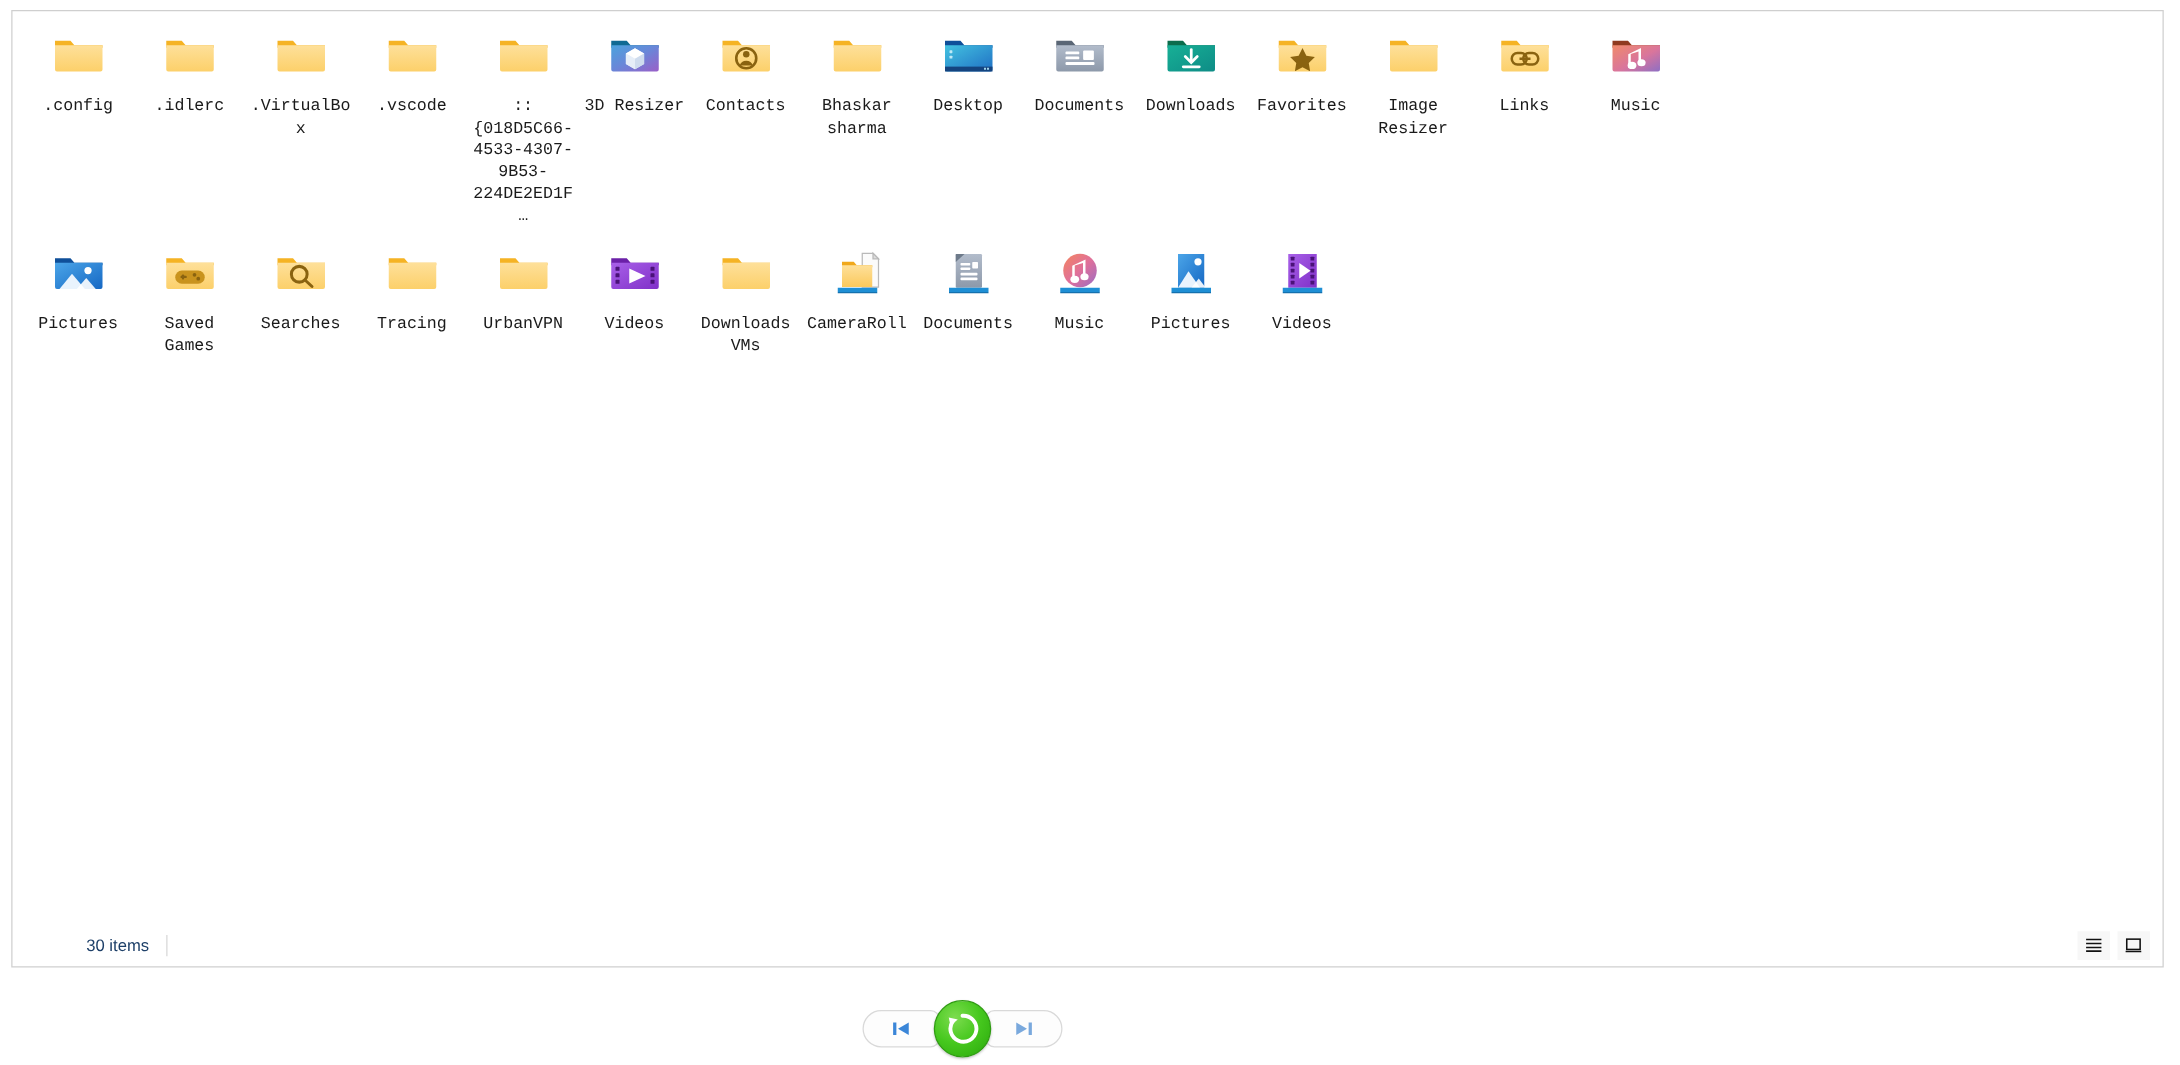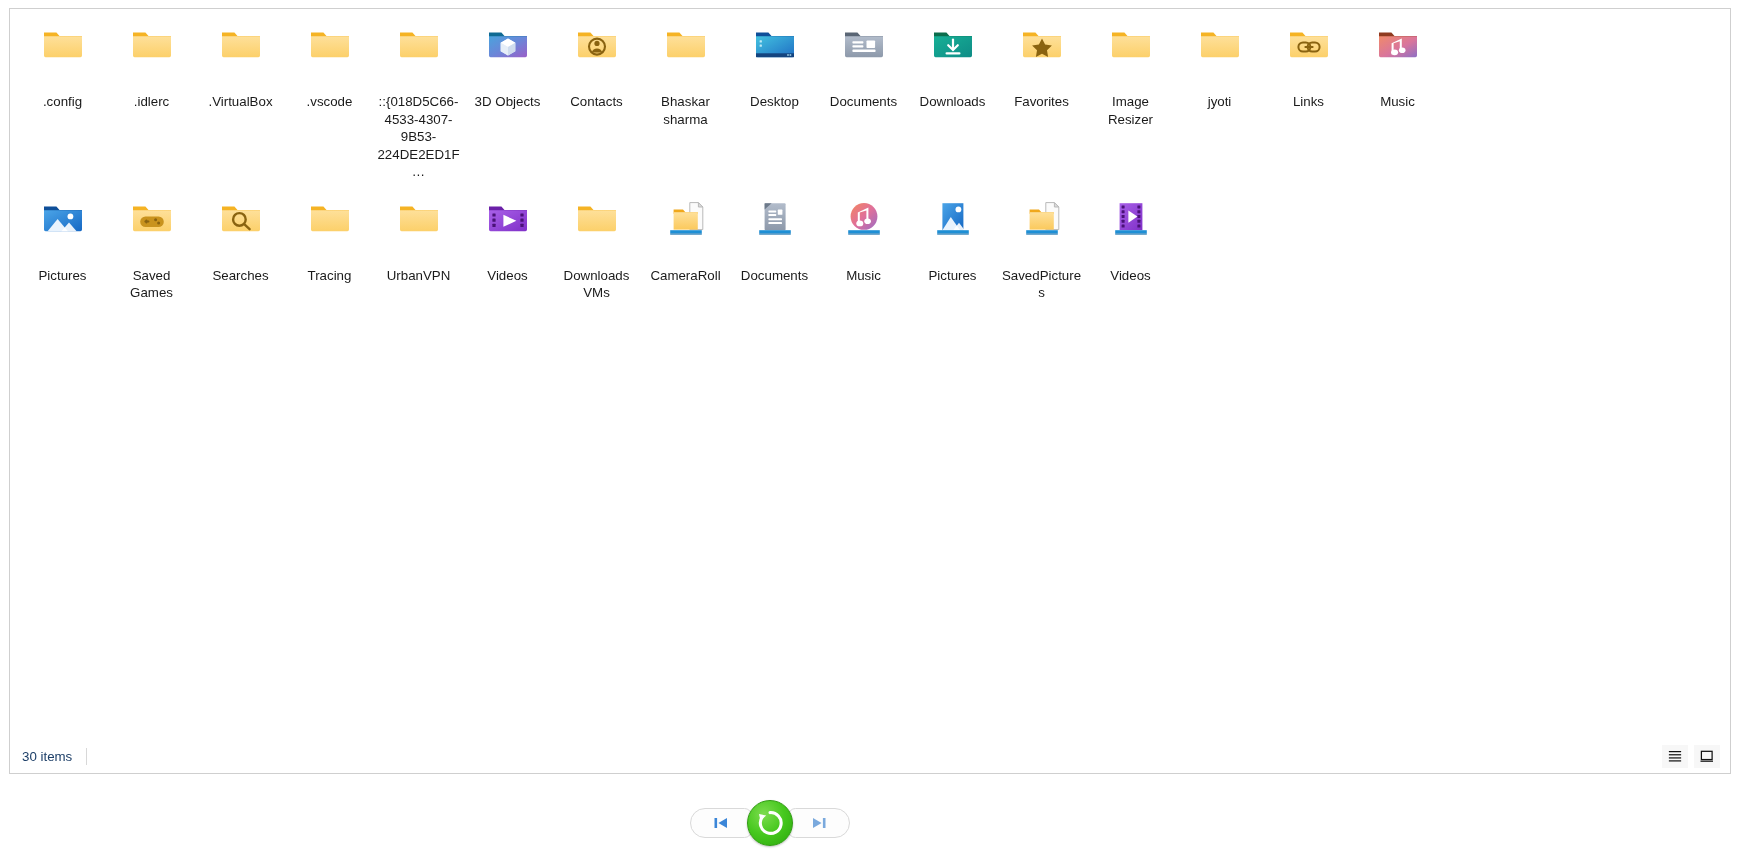--- a/index.html
+++ b/index.html
@@ -67,46 +67,47 @@
   }
 
   .item .glyph {
     width: 48px;
     height: 48px;
     display: block;
     position: relative;
   }
 
   .item .label {
-    margin-top: 24px;
+    margin-top: 7px;
     font-size: 13.3px;
     line-height: 17.5px;
     color: #1a1a1a;
     text-align: center;
     width: 84px;
     word-break: break-word;
-    font-family: Liberation Sans, sans-serif;
+    font-family: Liberation Mono, monospace;
   }
 
   
   .status-bar {
     flex: 0 0 auto;
     height: 34px;
     display: flex;
     align-items: center;
     padding: 0 10px 0 12px;
     box-sizing: border-box;
     position: relative;
   }
 
   .status-left {
     display: flex;
     align-items: center;
     font-size: 13.3px;
     color: #1d3f68;
+    margin-left: 47px;
   }
 
   .status-sep {
     width: 1px;
     height: 17px;
     background: #d8d8d8;
     margin-left: 14px;
   }
 
   .status-right {
@@ -263,21 +264,21 @@
                   </defs>
       <path d="M5 11.5h12.4l3.1 3.6H43v2.1H5z" fill="#0f6a93"></path>
       <path d="M5 15.2h38v19.4a1.6 1.6 0 0 1-1.6 1.6H6.6A1.6 1.6 0 0 1 5 34.6z" fill="url(#g3d)"></path>
       <g transform="translate(24,26)">
         <polygon points="0,-8.4 7.3,-4.2 7.3,4.2 0,8.4 -7.3,4.2 -7.3,-4.2" fill="#f2f7fd" opacity="0.95"></polygon>
         <polygon points="0,-8.4 7.3,-4.2 0,0 -7.3,-4.2" fill="#ffffff"></polygon>
         <polygon points="0,0 7.3,-4.2 7.3,4.2 0,8.4" fill="#cfdcee"></polygon>
         <polygon points="0,0 -7.3,-4.2 -7.3,4.2 0,8.4" fill="#e6eef8"></polygon>
       </g>
     </svg></span>
-              <span class="label">3D Objects</span>
+              <span class="label">3D Resizer</span>
             </div>
             <div class="item">
               <span class="glyph">
     <svg viewBox="0 0 48 48" width="48" height="48">
       <defs>
                     <linearGradient id="fc" x1="0" y1="0" x2="0" y2="1">
         <stop offset="0" stop-color="#fee09a"></stop>
                       <stop offset="1" stop-color="#fcd06a"></stop>
       </linearGradient>
                   </defs>
@@ -386,34 +387,20 @@
       <defs>
                     <linearGradient id="fp" x1="0" y1="0" x2="0" y2="1">
         <stop offset="0" stop-color="#fee09a"></stop>
                       <stop offset="1" stop-color="#fcd06a"></stop>
       </linearGradient>
                   </defs>
       <path d="M5 11.5h12.4l3.1 3.6H43v2.1H5z" fill="#f5b324"></path>
       <path d="M5 15.2h38v19.4a1.6 1.6 0 0 1-1.6 1.6H6.6A1.6 1.6 0 0 1 5 34.6z" fill="url(#fp)"></path>
     </svg></span>
               <span class="label">Image Resizer</span>
-            </div>
-            <div class="item">
-              <span class="glyph">
-    <svg viewBox="0 0 48 48" width="48" height="48">
-      <defs>
-                    <linearGradient id="fp" x1="0" y1="0" x2="0" y2="1">
-        <stop offset="0" stop-color="#fee09a"></stop>
-                      <stop offset="1" stop-color="#fcd06a"></stop>
-      </linearGradient>
-                  </defs>
-      <path d="M5 11.5h12.4l3.1 3.6H43v2.1H5z" fill="#f5b324"></path>
-      <path d="M5 15.2h38v19.4a1.6 1.6 0 0 1-1.6 1.6H6.6A1.6 1.6 0 0 1 5 34.6z" fill="url(#fp)"></path>
-    </svg></span>
-              <span class="label">jyoti</span>
             </div>
             <div class="item">
               <span class="glyph">
     <svg viewBox="0 0 48 48" width="48" height="48">
       <defs>
                     <linearGradient id="flk" x1="0" y1="0" x2="0" y2="1">
         <stop offset="0" stop-color="#fee09a"></stop>
                       <stop offset="1" stop-color="#fcd06a"></stop>
       </linearGradient>
                   </defs>
@@ -642,38 +629,20 @@
       </linearGradient>
                   </defs>
       <path d="M13.4 8.2h21v27h-21z" fill="url(#lpi)"></path>
       <circle cx="29.4" cy="14.4" r="2.9" fill="#ffffff"></circle>
       <path d="M13.4 35.2 21.8 22l9.2 13.2z" fill="#e9f3fd"></path>
       <path d="M24.2 35.2 30 27.8l5.6 7.4z" fill="#ffffff" opacity="0.9"></path>
       <path d="M8.2 35.2h31.6v3.3H8.2z" fill="#1e8fd5"></path>
       <path d="M8.2 38.5h31.6v1.1H8.2z" fill="#1571ae"></path>
     </svg></span>
               <span class="label">Pictures</span>
-            </div>
-            <div class="item">
-              <span class="glyph">
-    <svg viewBox="0 0 48 48" width="48" height="48">
-      <defs>
-                    <linearGradient id="lg" x1="0" y1="0" x2="0" y2="1">
-        <stop offset="0" stop-color="#fee09a"></stop>
-                      <stop offset="1" stop-color="#fbc95c"></stop>
-      </linearGradient>
-                  </defs>
-      <path d="M27.8 7.6h8.6l4.4 4.4v22.6H27.8z" fill="#fbfbfb" stroke="#b9b9b9" stroke-width="1"></path>
-      <path d="M36.4 7.6l4.4 4.4h-4.4z" fill="#dcdcdc" stroke="#b9b9b9" stroke-width="1"></path>
-      <path d="M11.6 14.4h9.4l2.4 2.8h12.4v1.6H11.6z" fill="#f0a81c"></path>
-      <path d="M11.6 17.2h24.2v17.4H11.6z" fill="url(#lg)"></path>
-      <path d="M8.2 35.2h31.6v3.3H8.2z" fill="#1e8fd5"></path>
-      <path d="M8.2 38.5h31.6v1.1H8.2z" fill="#1571ae"></path>
-    </svg></span>
-              <span class="label">SavedPictures</span>
             </div>
             <div class="item">
               <span class="glyph">
     <svg viewBox="0 0 48 48" width="48" height="48">
       <defs>
                     <linearGradient id="lvi" x1="0" y1="0" x2="1" y2="1">
         <stop offset="0" stop-color="#a860e8"></stop>
                       <stop offset="1" stop-color="#8030c8"></stop>
       </linearGradient>
                   </defs>

